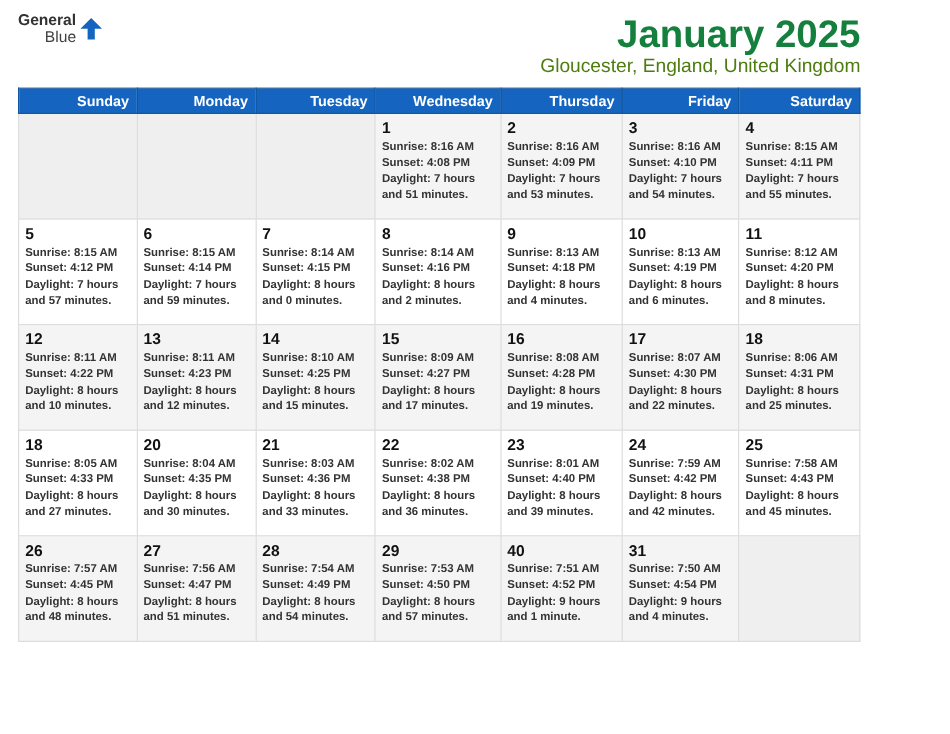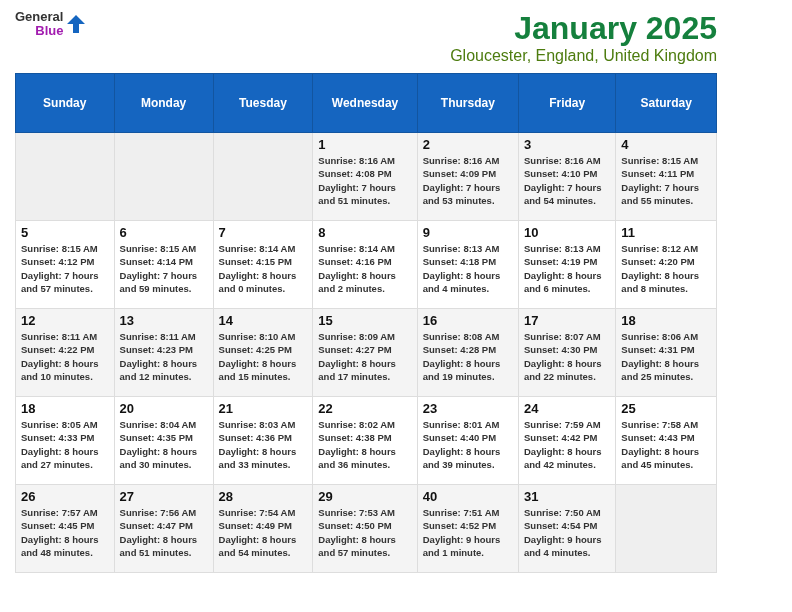--- a/index.html
+++ b/index.html
@@ -13,22 +13,22 @@
     
     .title-area { text-align: right; }
     .month-title { font-size: 32px; font-weight: bold; color: #15803d; }
     .location-title { font-size: 16px; color: #4d7c0f; }
     
     .calendar { width: 100%; border-collapse: collapse; border: 1px solid #ccc; }
     
     .calendar th {
       background: #1565c0;
       color: white;
-      text-align: center;
-      padding: 22px 6px;
+      text-align: right;
+      padding: 3px 6px;
       font-size: 12px;
       font-weight: bold;
       border: 1px solid #1255a0;
     }
     
     .calendar td {
       vertical-align: top;
       padding: 4px 5px;
       border: 1px solid #ddd;
       width: 113px;
@@ -62,21 +62,21 @@
   </style>
 </head>
 <body>
 
 <div class="container">
   <div class="header-area">
     <div class="logo">
       <div style="display:flex; align-items:center;">
         <div style="display:flex; flex-direction:column; align-items:flex-end; margin-right:2px;">
           <span style="font-size:13px; font-weight:bold; color:#333; line-height:1.1;">General</span>
-          <span style="font-size:13px; font-weight:bold; color:#a21caf; line-height:1.1;text-align:right;">Blue</span>
+          <span style="font-size:13px; font-weight:normal; color:#404040; line-height:1.1;text-align:right;">Blue</span>
         </div>
         <svg width="22" height="22" viewBox="0 0 22 22">
           <path d="M11 2 L20 11 L14 11 L14 20 L8 20 L8 11 L2 11 Z" fill="#1565c0"></path>
         </svg>
       </div>
     </div>
     <div class="title-area">
       <div class="month-title">January 2025</div>
       <div class="location-title">Gloucester, England, United Kingdom</div>
     </div>

